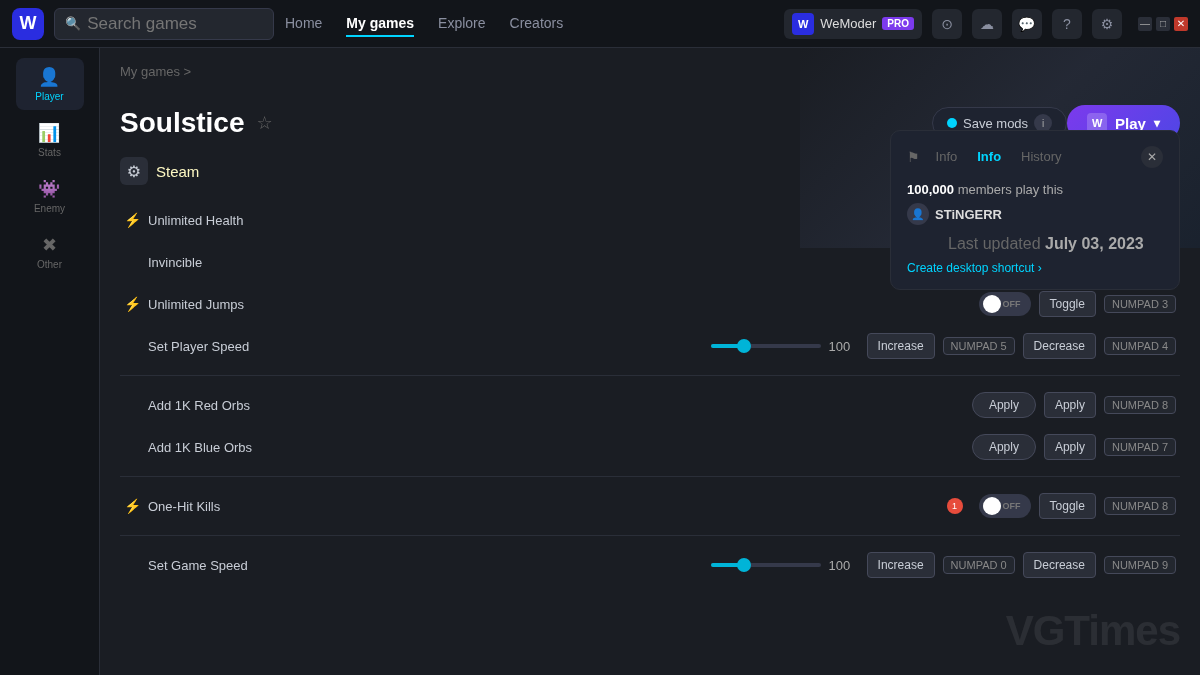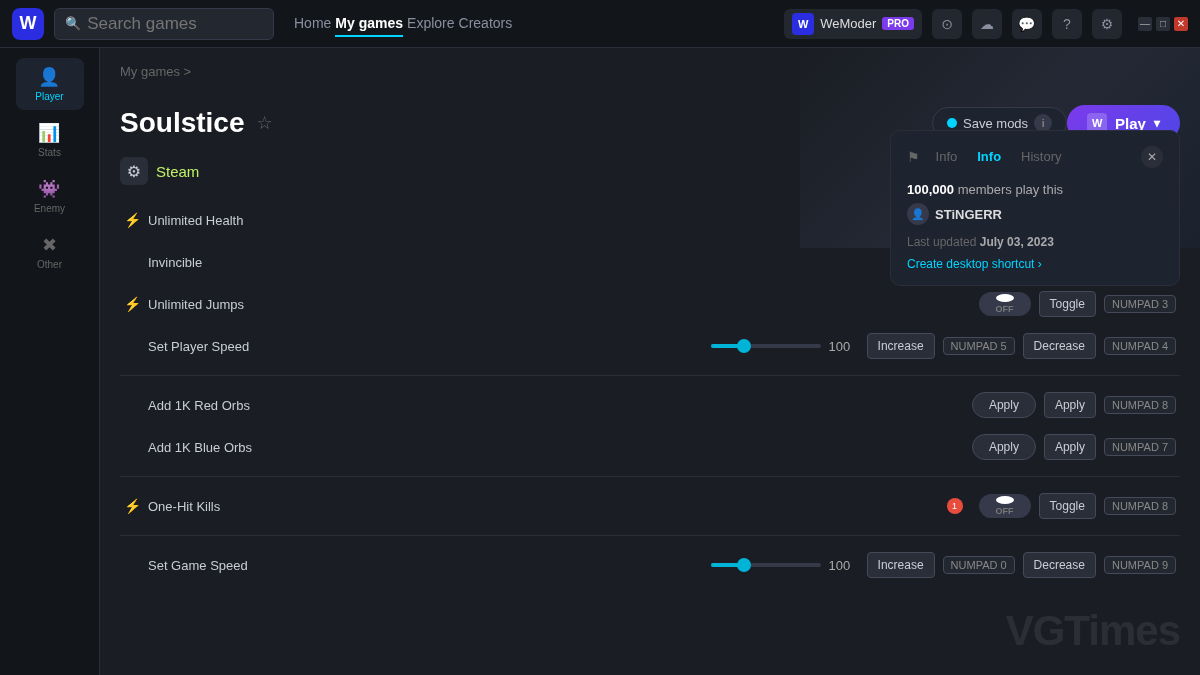--- a/index.html
+++ b/index.html
@@ -51,21 +51,21 @@
     }
     .search-box input {
       background: transparent;
       border: none;
       outline: none;
       color: #ec4899;
       font-size: 17px;
       width: 100%;
     }
     .search-icon-svg { color: #666; font-size: 13px; }
-    .nav-links { display: flex; gap: 4px; margin-left: 10px; }
+    .nav-links { display: flex; gap: 24px; margin-left: 1px; }
     .nav-link {
       color: #8a8fa0;
       font-size: 14px;
       cursor: pointer;
       padding: 4px 0;
     }
     .nav-link.active { color: #ffffff; font-weight: 600; border-bottom: 2px solid #00d4ff; }
     .nav-right { margin-left: auto; display: flex; align-items: center; gap: 10px; }
     .user-badge {
       display: flex;
@@ -234,21 +234,21 @@
       gap: 8px;
       margin-bottom: 14px;
     }
     .steam-icon {
       width: 28px; height: 28px;
       background: #2a2e38;
       border-radius: 6px;
       display: flex; align-items: center; justify-content: center;
       font-size: 16px;
     }
-    .platform-label { font-size: 15px; color: #bef264; font-weight: 500; text-align: center; }
+    .platform-label { font-size: 15px; color: #fef9c3; font-weight: 500; text-align: center; }
 
     
     .info-panel {
       position: absolute;
       right: 20px;
       top: 130px;
       width: 290px;
       background: #1e2330;
       border-radius: 10px;
       padding: 14px 16px;
@@ -280,23 +280,24 @@
       font-size: 12px;
       color: #aaa;
     }
     .members-line {
       font-size: 13px;
       color: #aaa;
       margin-bottom: 6px;
     }
     .members-line strong { color: #fff; }
     .updated-line {
-      font-size: 12px;
+      font-size: 16px;
       color: #666;
       margin-bottom: 8px;
+      margin-left: 41px;
     }
     .updated-line strong { color: #aaa; }
     .user-row {
       display: flex;
       align-items: center;
       gap: 6px;
       margin-bottom: 10px;
     }
     .user-avatar-sm {
       width: 22px; height: 22px;
@@ -349,21 +350,21 @@
       display: flex;
       align-items: center;
       padding: 2px 4px;
       cursor: pointer;
       font-size: 10px;
       font-weight: 700;
       gap: 2px;
       flex-shrink: 0;
     }
     .toggle-switch.on { background: #00b4d8; justify-content: flex-end; color: white; }
-    .toggle-switch.off { background: #35394a; justify-content: flex-start; color: #888; flex-direction: column; }
+    .toggle-switch.off { background: #35394a; justify-content: flex-start; color: #888; }
     .toggle-knob {
       width: 18px; height: 18px;
       background: white;
       border-radius: 50%;
     }
     .toggle-label-on { color: white; font-size: 9px; font-weight: 700; }
     .toggle-label-off { color: #777; font-size: 9px; font-weight: 700; }
 
     
     .apply-btn {

